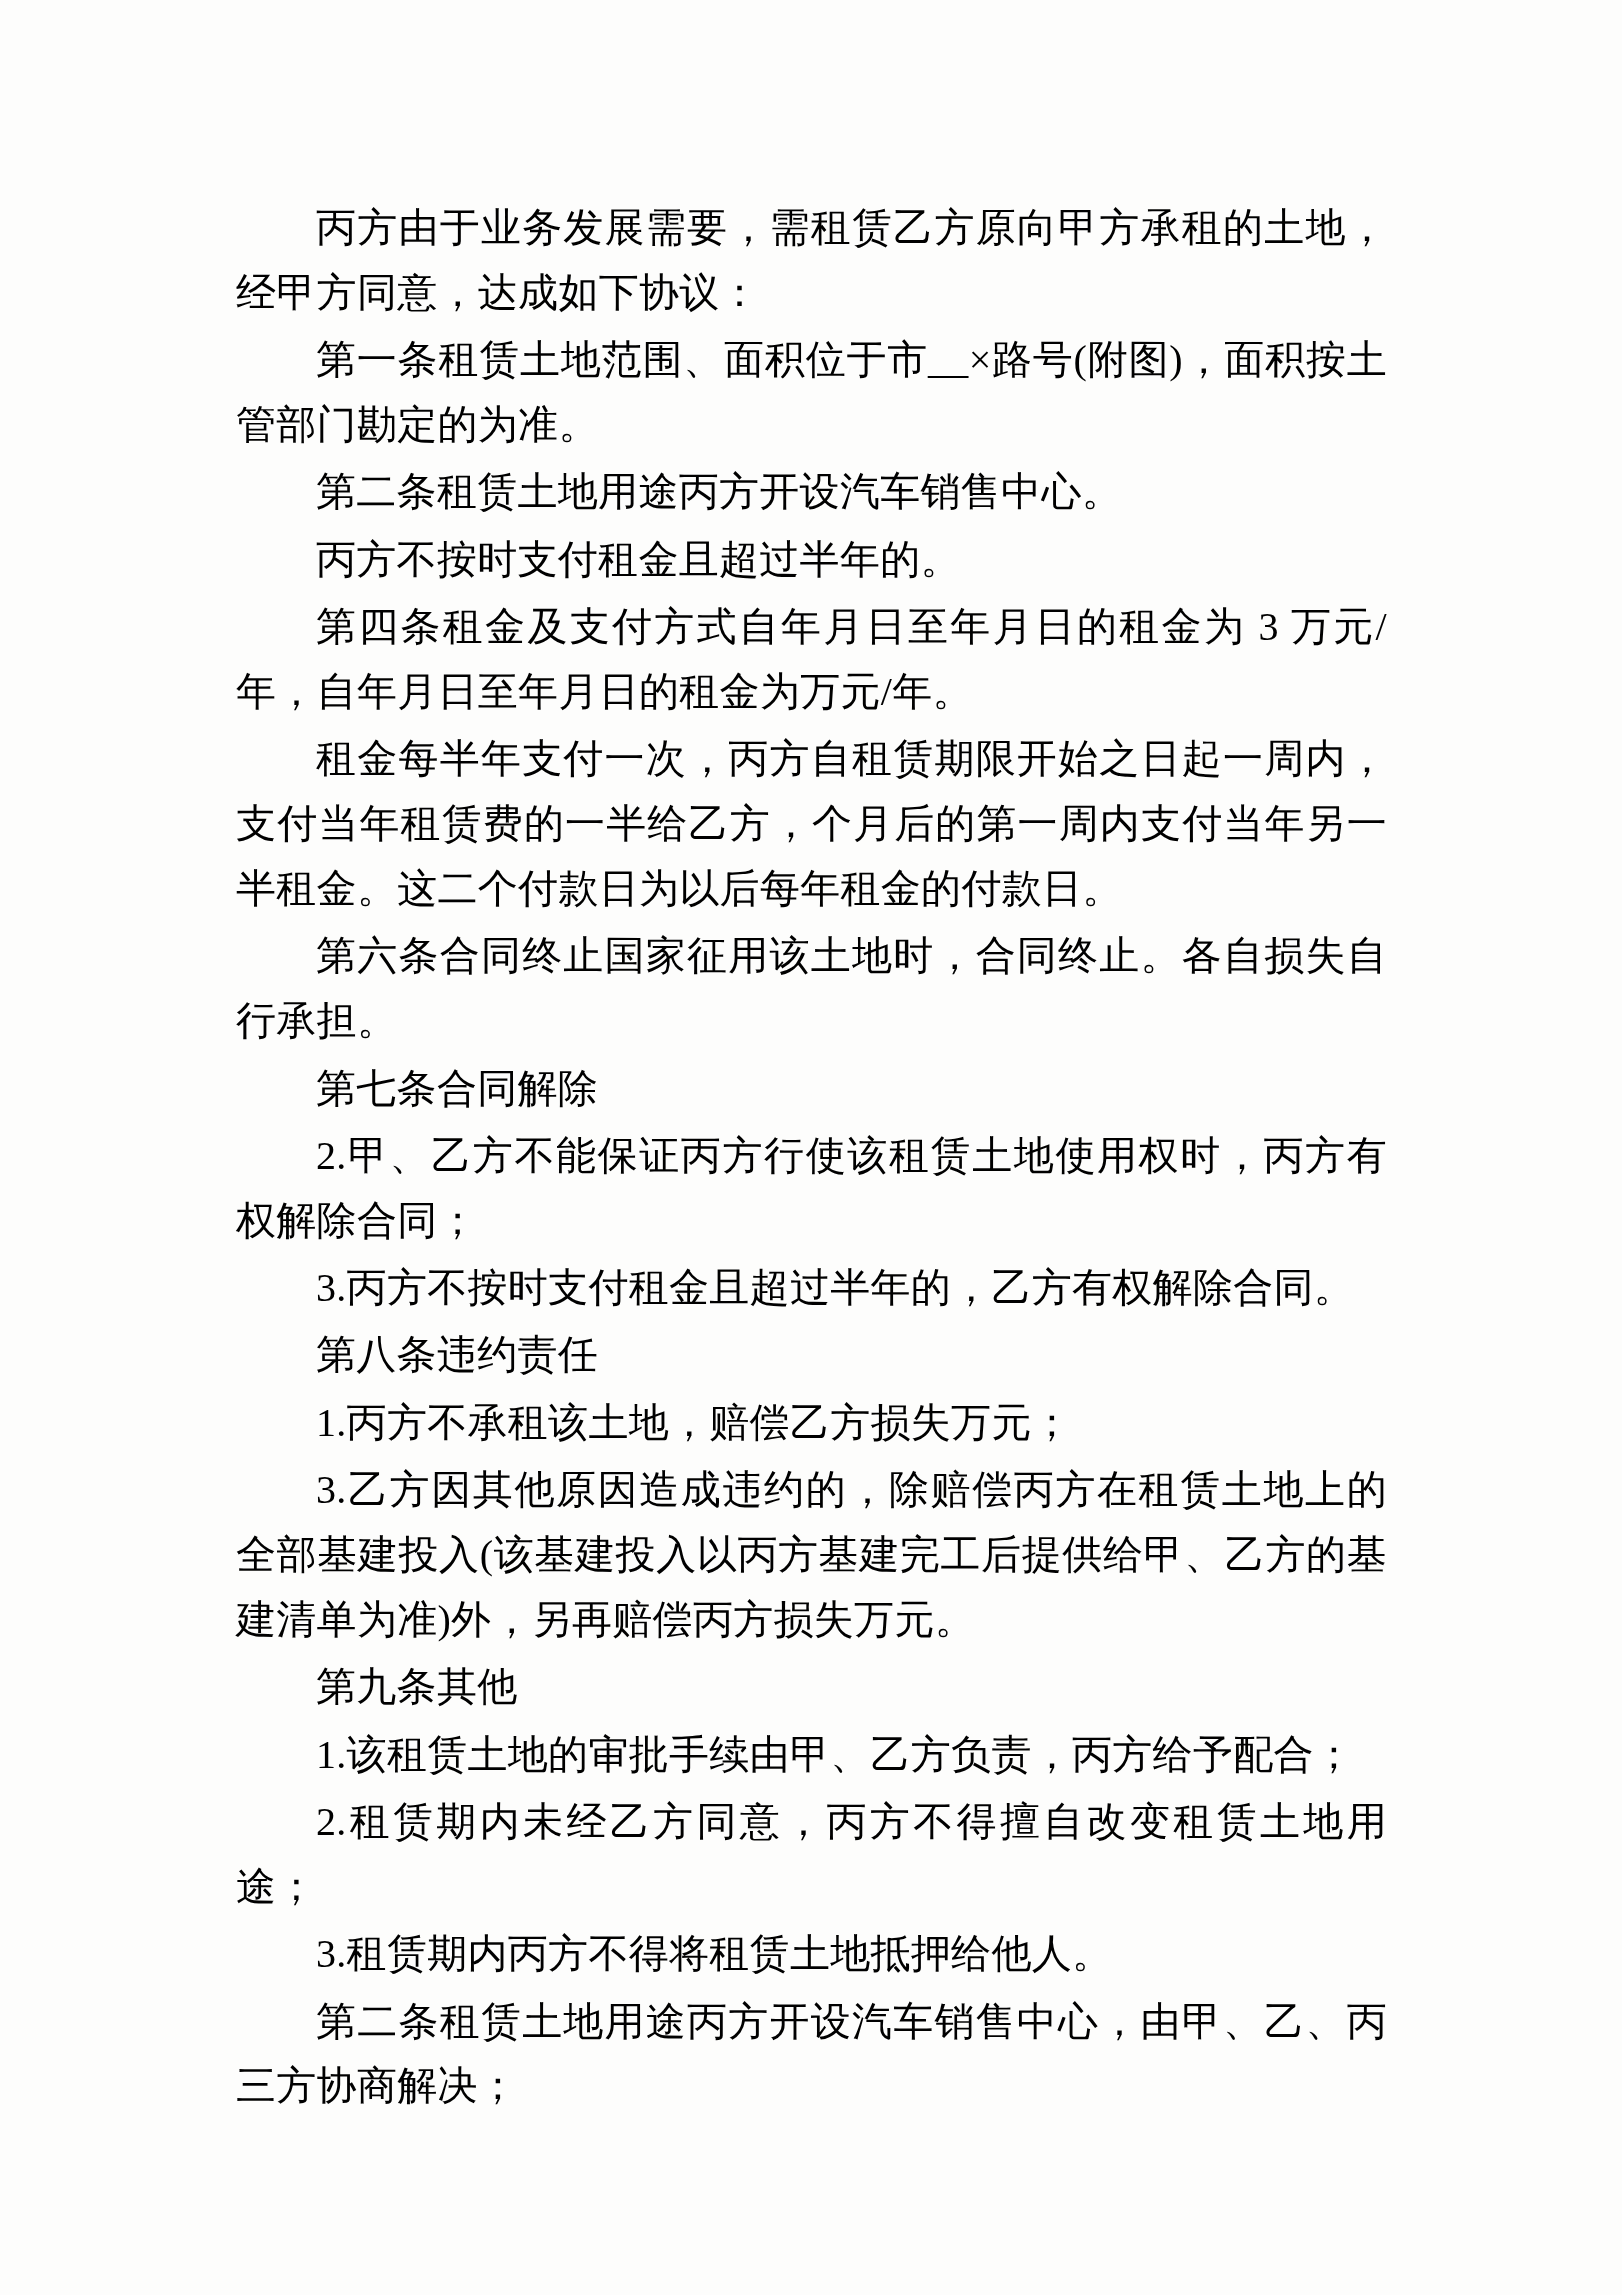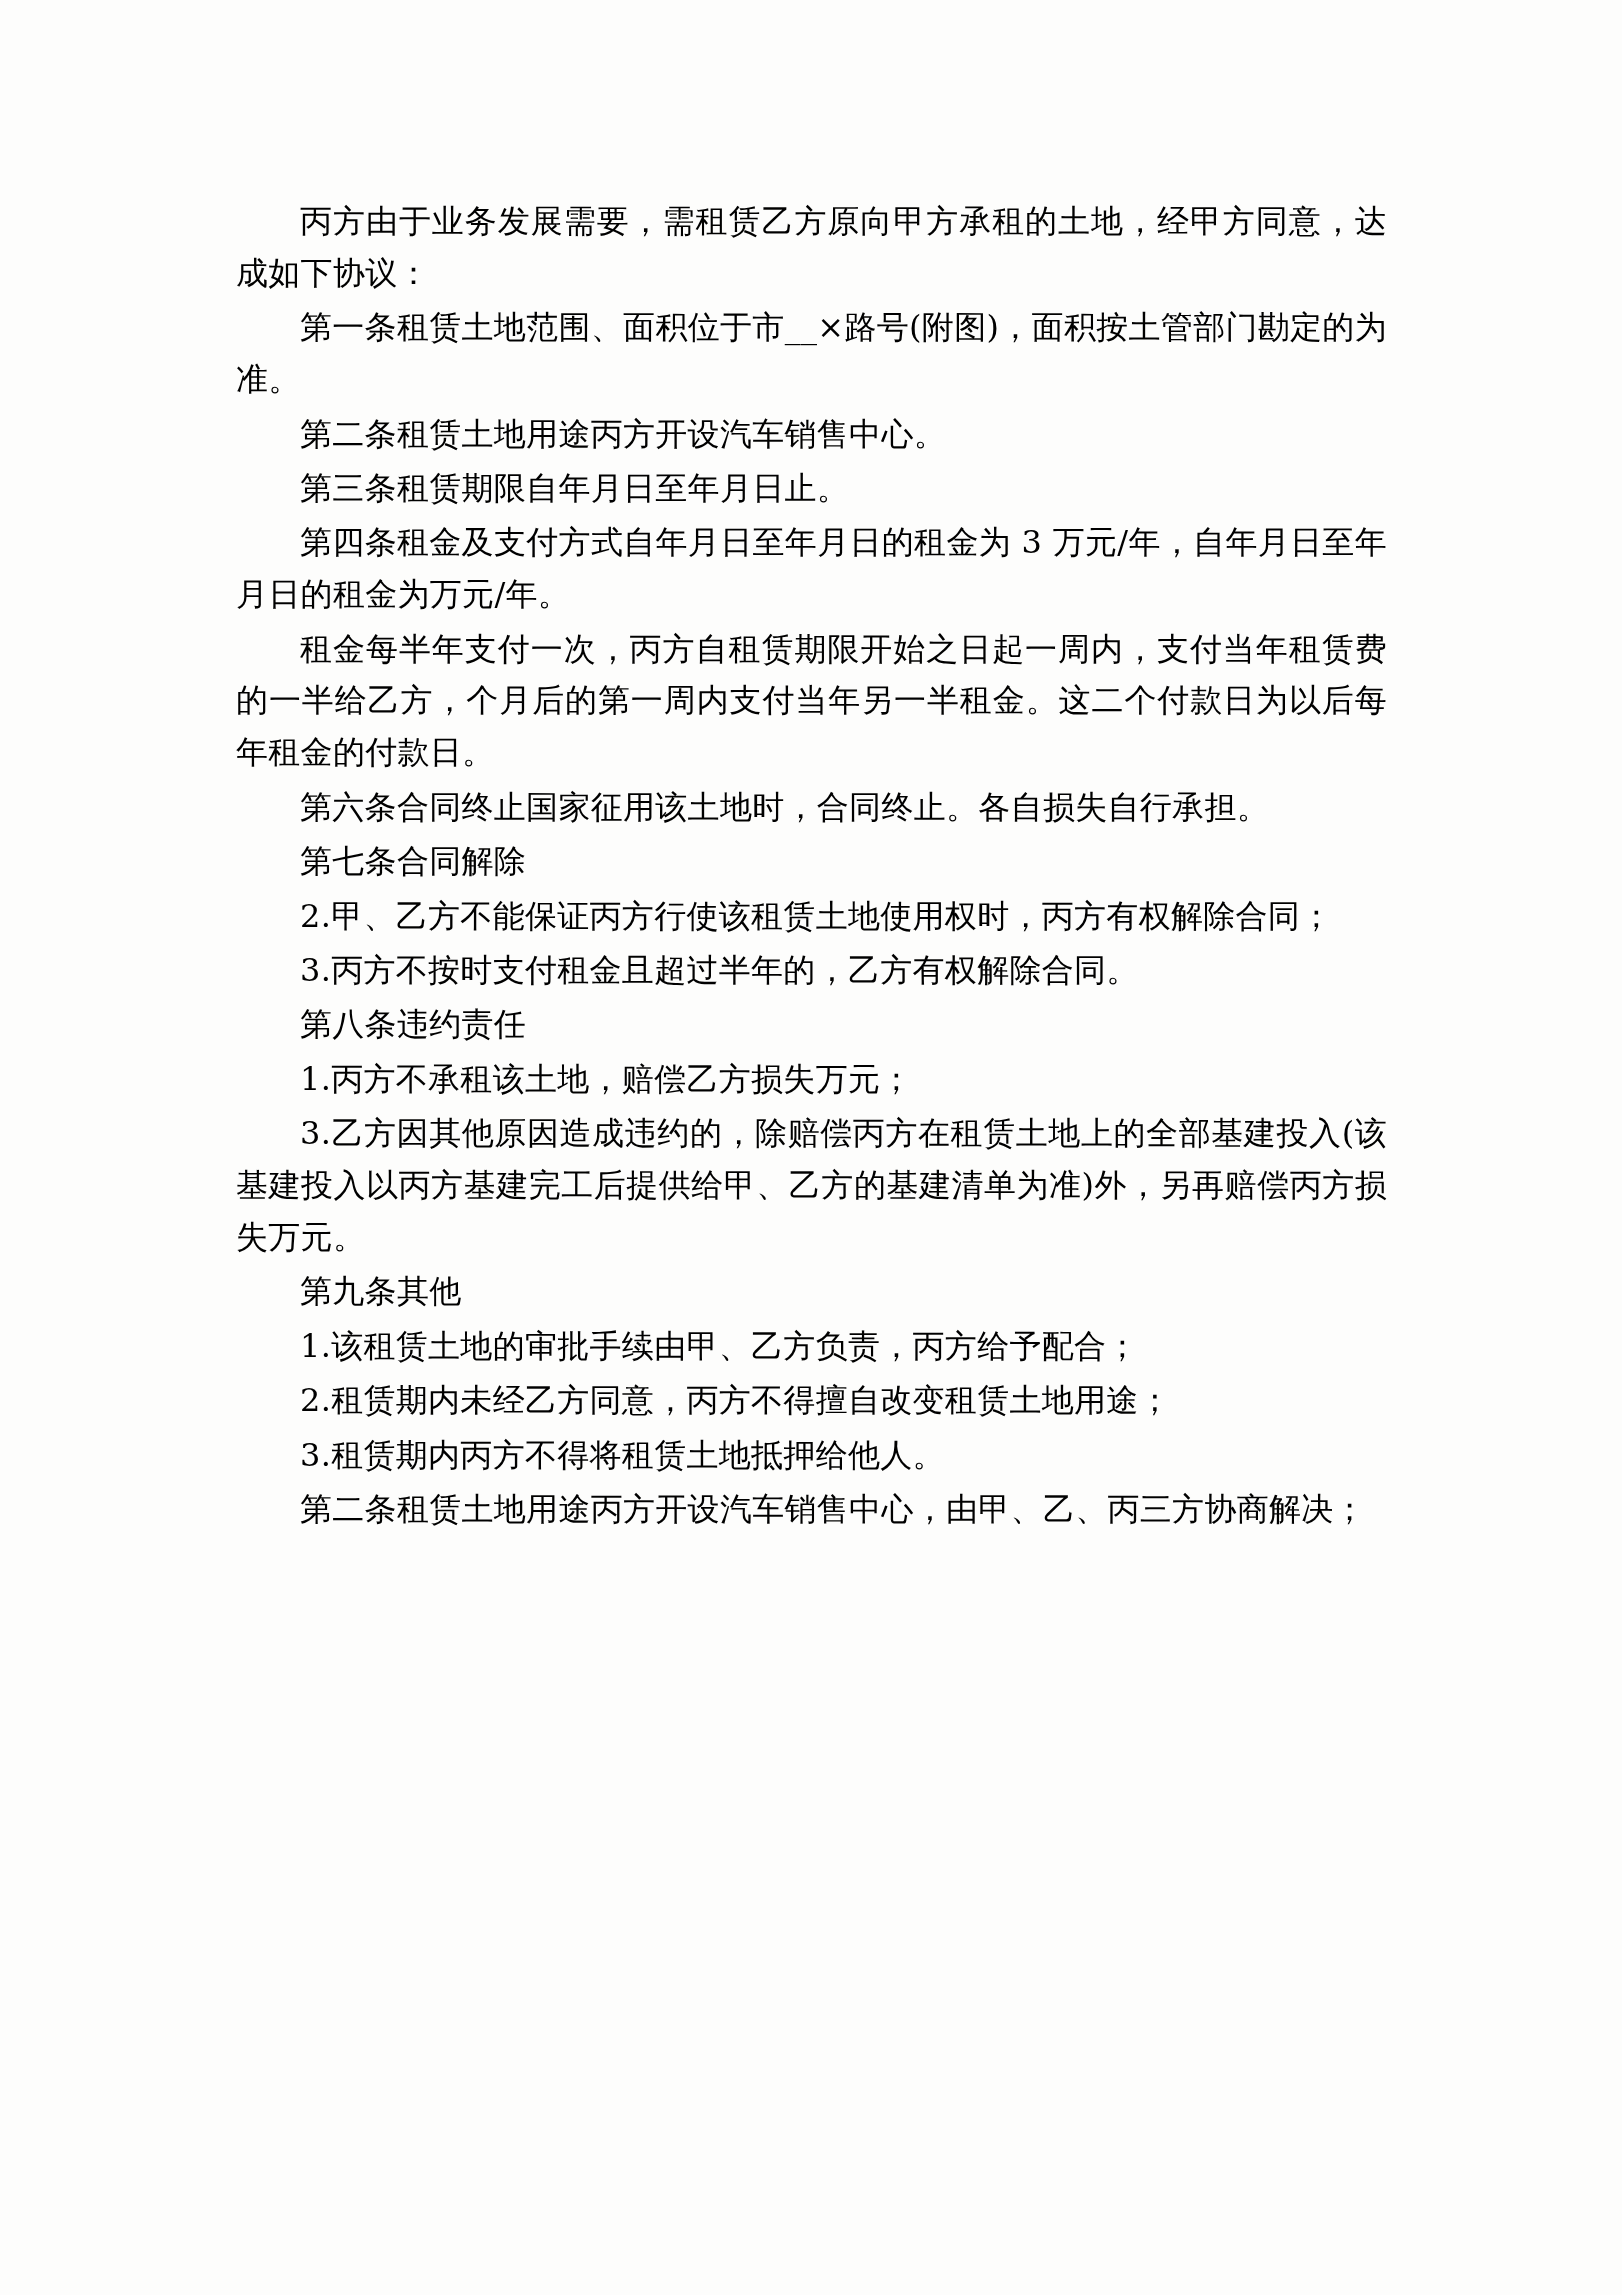--- a/index.html
+++ b/index.html
@@ -16,40 +16,41 @@
   }
   .page {
     position: relative;
     width: 1623px;
     height: 2295px;
     background: #fdfdfc;
     box-sizing: border-box;
     padding: 196px 236px 170px 236px;
   }
   .doc-body {
-    font-size: 32px;
+    font-size: 40px;
     line-height: 1.62;
     text-align: justify;
     text-justify: inter-ideograph;
     letter-spacing: 0.3px;
+    font-family: Liberation Serif, serif;
   }
   .para {
     margin: 0 0 2.6px 0;
     text-indent: 2em;
   }
 </style>
 </head>
 <body>
 
 <div class="page">
   <div class="doc-body">
     <p class="para">丙方由于业务发展需要，需租赁乙方原向甲方承租的土地，经甲方同意，达成如下协议：</p>
     <p class="para">第一条租赁土地范围、面积位于市__×路号(附图)，面积按土管部门勘定的为准。</p>
     <p class="para">第二条租赁土地用途丙方开设汽车销售中心。</p>
-    <p class="para">第三条租赁期限自年月日至年月日止。</p>
+    <p class="para">丙方不按时支付租金且超过半年的。</p>
     <p class="para">第四条租金及支付方式自年月日至年月日的租金为 3 万元/年，自年月日至年月日的租金为万元/年。</p>
     <p class="para">租金每半年支付一次，丙方自租赁期限开始之日起一周内，支付当年租赁费的一半给乙方，个月后的第一周内支付当年另一半租金。这二个付款日为以后每年租金的付款日。</p>
     <p class="para">第六条合同终止国家征用该土地时，合同终止。各自损失自行承担。</p>
     <p class="para">第七条合同解除</p>
     <p class="para">2.甲、乙方不能保证丙方行使该租赁土地使用权时，丙方有权解除合同；</p>
     <p class="para">3.丙方不按时支付租金且超过半年的，乙方有权解除合同。</p>
     <p class="para">第八条违约责任</p>
     <p class="para">1.丙方不承租该土地，赔偿乙方损失万元；</p>
     <p class="para">3.乙方因其他原因造成违约的，除赔偿丙方在租赁土地上的全部基建投入(该基建投入以丙方基建完工后提供给甲、乙方的基建清单为准)外，另再赔偿丙方损失万元。</p>
     <p class="para">第九条其他</p>

